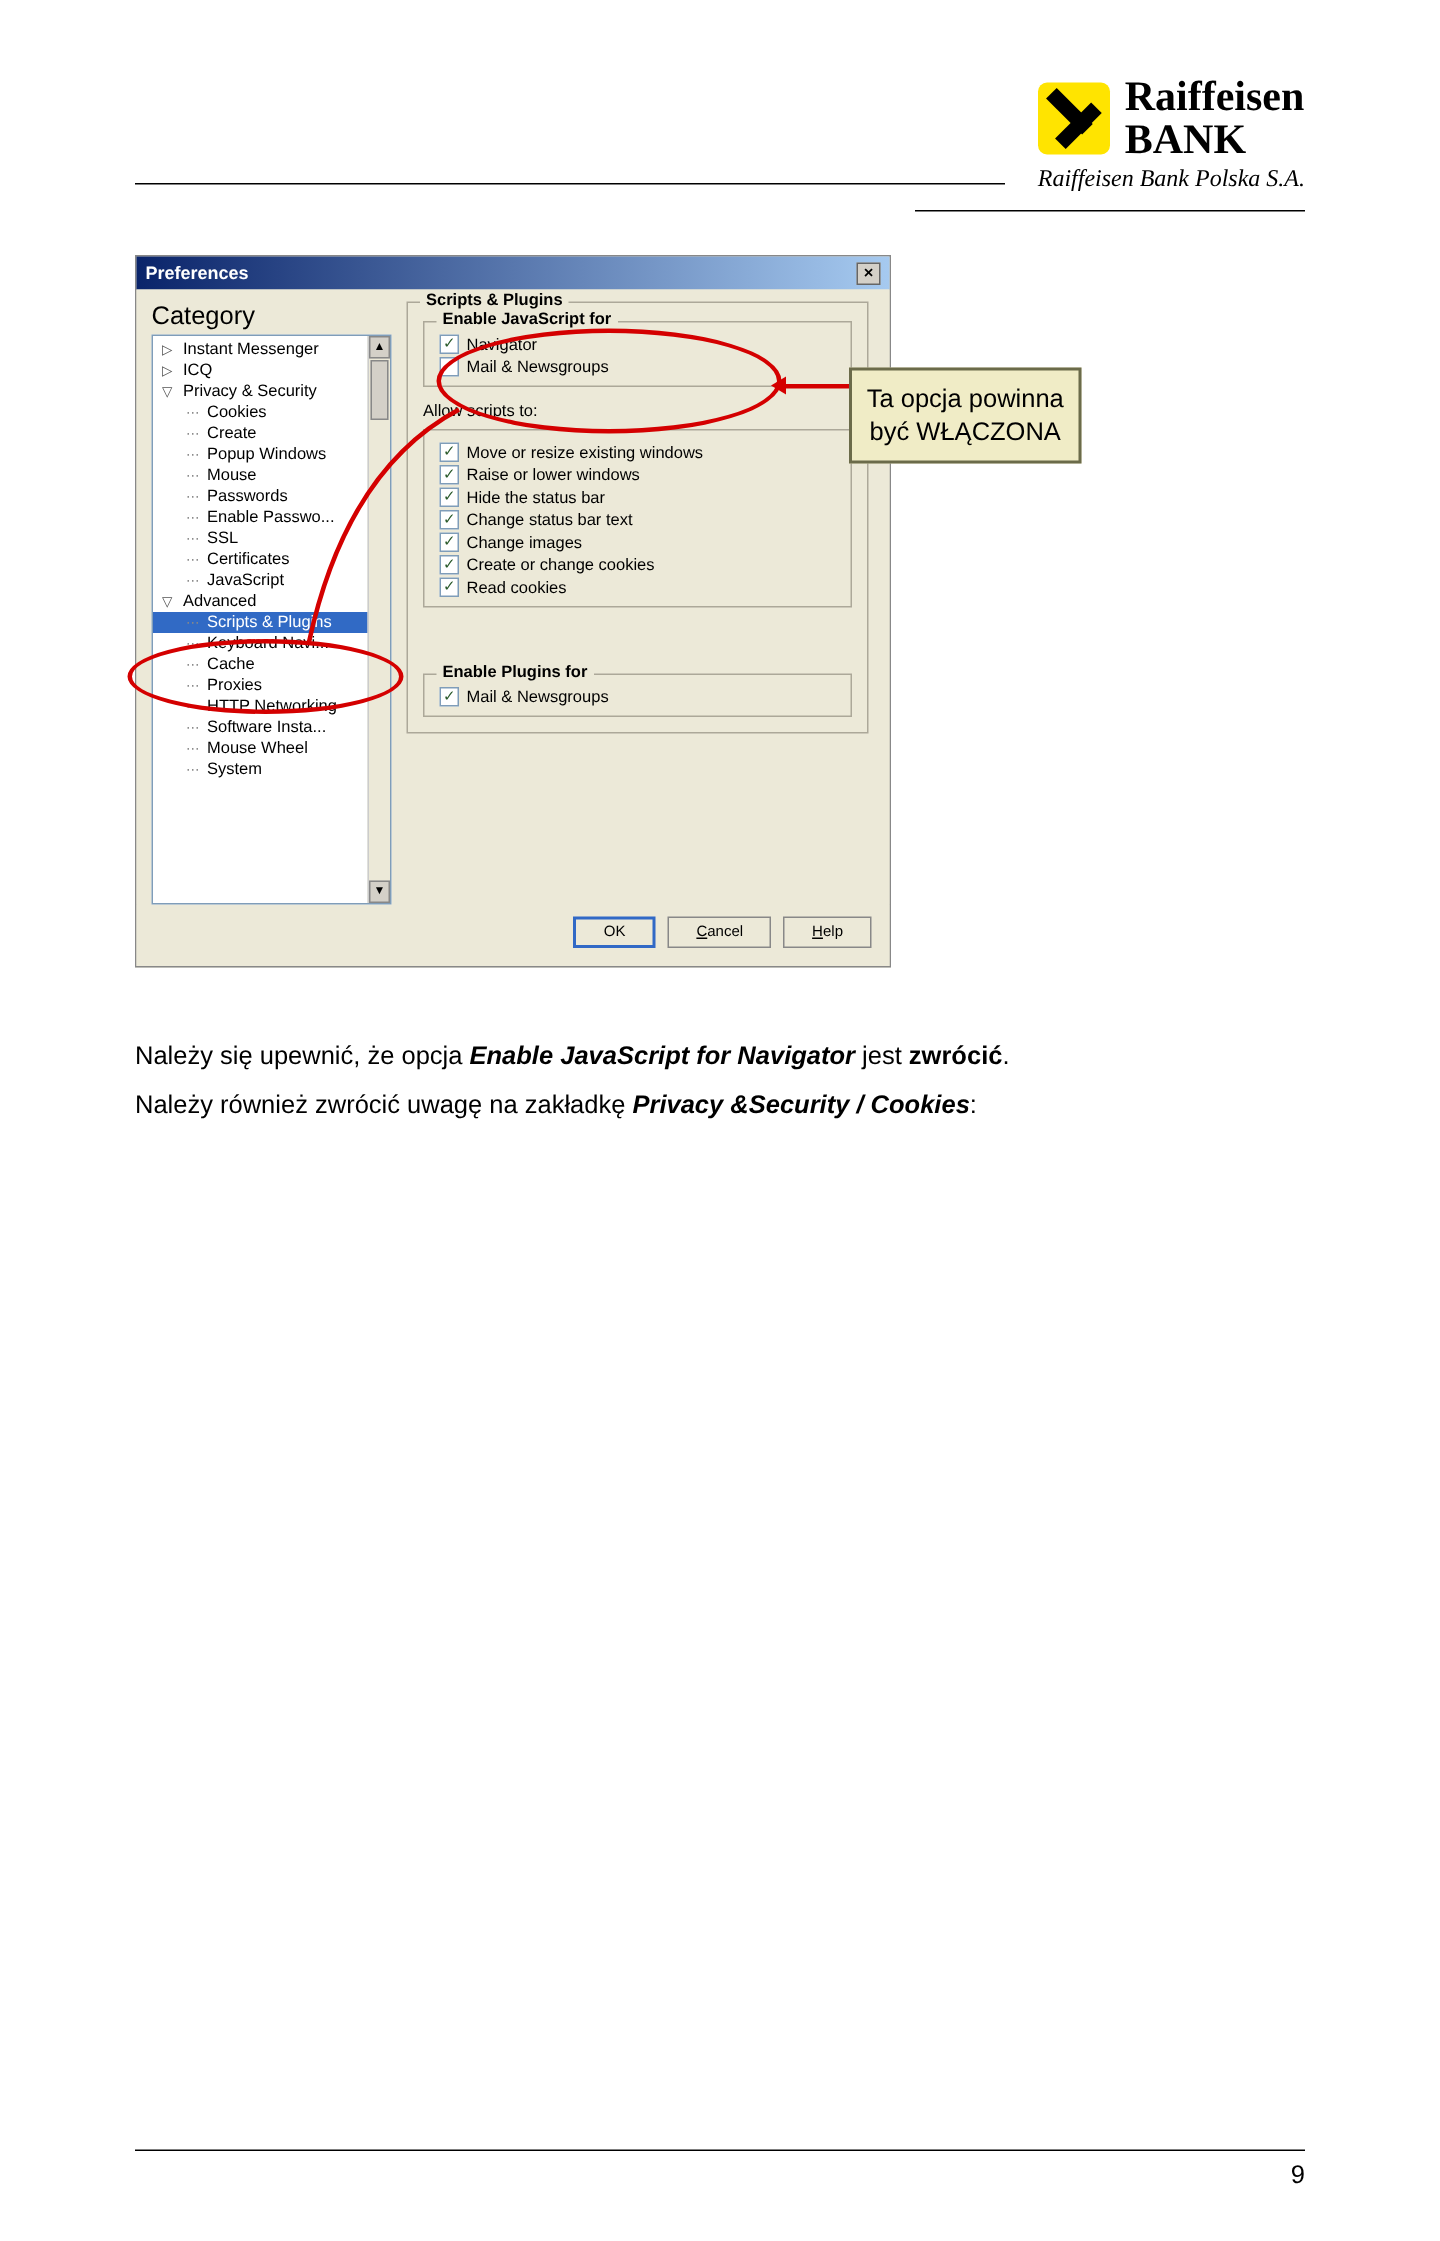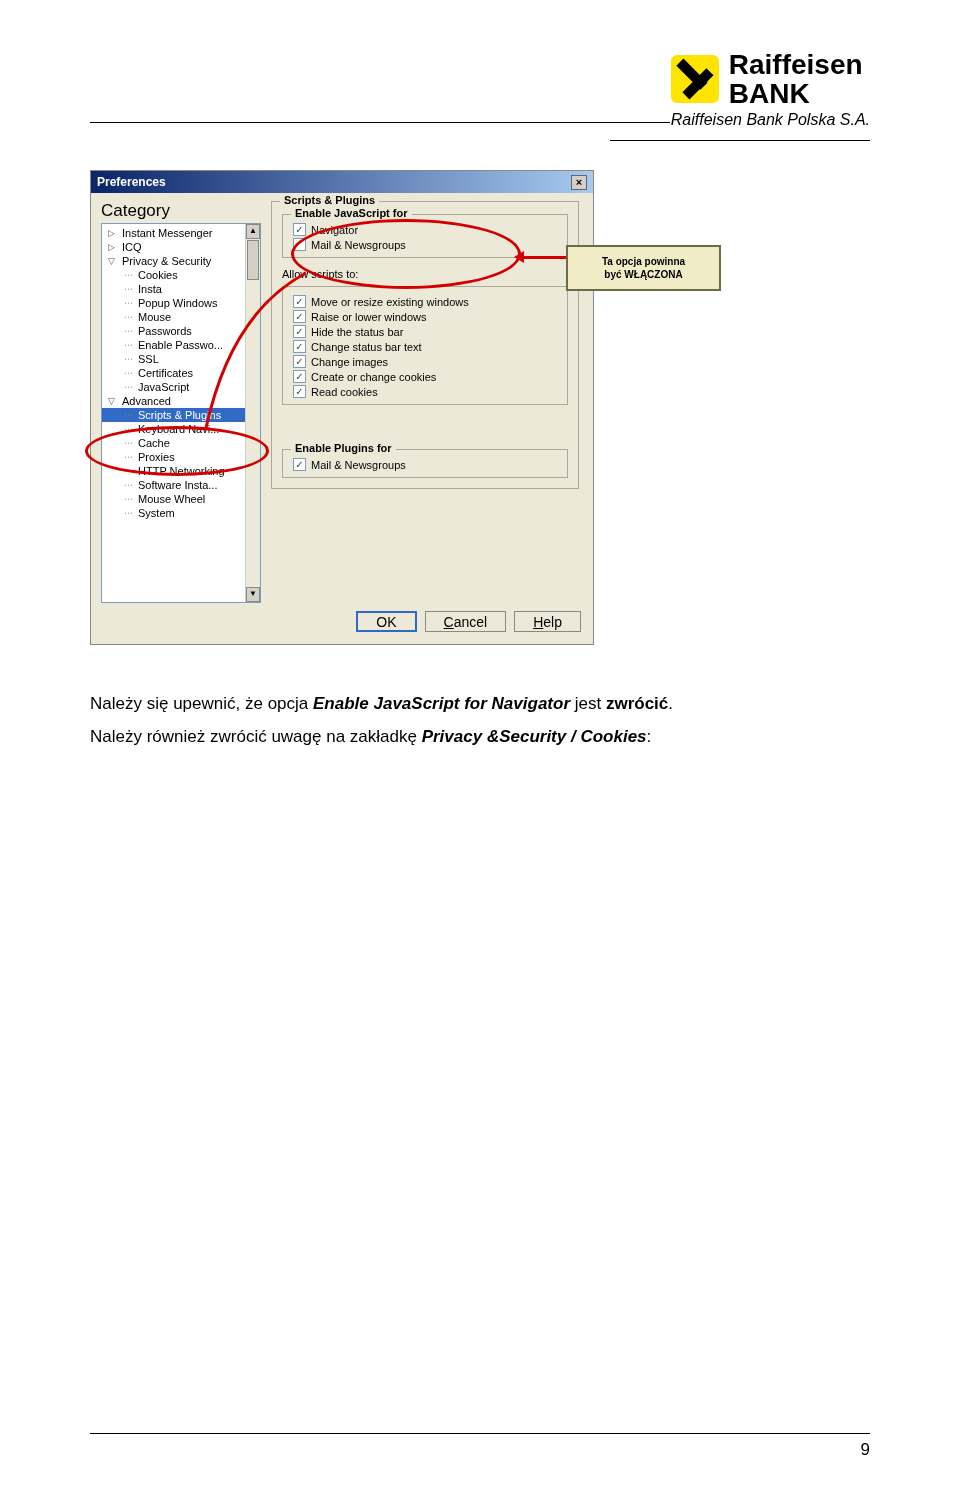--- a/index.html
+++ b/index.html
@@ -12,20 +12,21 @@
   }
   .page {
     padding: 50px 90px 40px 90px;
     position: relative;
     height: 100%;
   }
   
   .header {
     position: relative;
     height: 90px;
+    font-family: Liberation Serif, serif;
   }
   .brand {
     position: absolute;
     right: 0;
     top: 0;
     text-align: left;
   }
   .brand-row {
     display: flex;
     align-items: center;
@@ -212,39 +213,39 @@
     padding: 8px 12px 12px 0;
     display: flex;
     justify-content: flex-end;
     gap: 8px;
   }
   .dlg-btn {
     min-width: 55px;
     height: 21px;
     background: #ece9d8;
     border: 1px solid #888;
-    font-size: 14px;
+    font-size: 10px;
     font-family: Tahoma, Arial, sans-serif;
     padding: 0 18px;
   }
   .dlg-btn.default { border: 2px solid #3169c6; }
   .underline { text-decoration: underline; }
   
   .callout {
     position: absolute;
     left: 475px;
     top: 52px;
     width: 155px;
     background: #f0ecc6;
     border: 2px solid #6b6b4a;
     padding: 8px 6px;
     text-align: center;
     font-family: "Century Gothic", Arial, sans-serif;
-    font-size: 10px;
-    font-weight: bold;
+    font-size: 17px;
+    font-weight: normal;
     line-height: 1.3;
     z-index: 20;
   }
   
   .ellipse {
     position: absolute;
     border: 3px solid #d40000;
     border-radius: 50%;
     pointer-events: none;
     z-index: 15;
@@ -362,21 +363,21 @@
               <div class="tree-item">
                 <span class="tree-icon">▽</span>
                 <span>Privacy &amp; Security</span>
               </div>
               <div class="tree-item indent">
                 <span class="dotted">⋯</span>
                 <span>Cookies</span>
               </div>
               <div class="tree-item indent">
                 <span class="dotted">⋯</span>
-                <span>Insta</span>
+                <span>Create</span>
               </div>
               <div class="tree-item indent">
                 <span class="dotted">⋯</span>
                 <span>Popup Windows</span>
               </div>
               <div class="tree-item indent">
                 <span class="dotted">⋯</span>
                 <span>Mouse</span>
               </div>
               <div class="tree-item indent">

